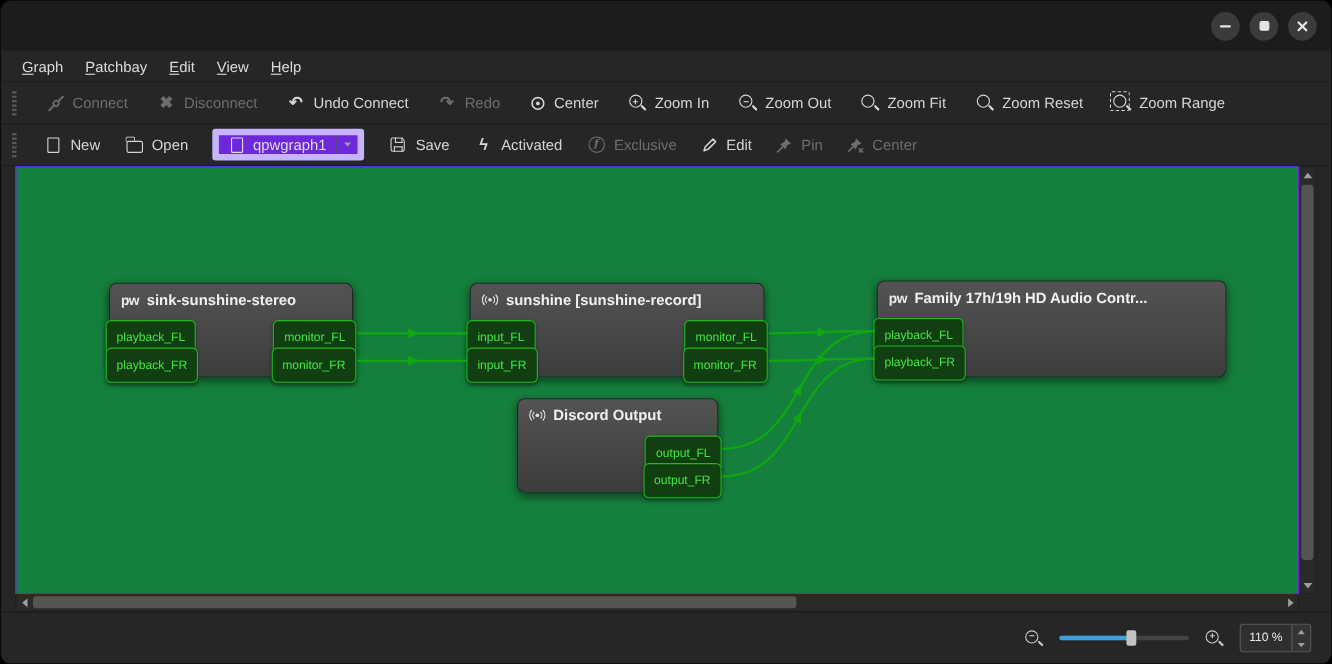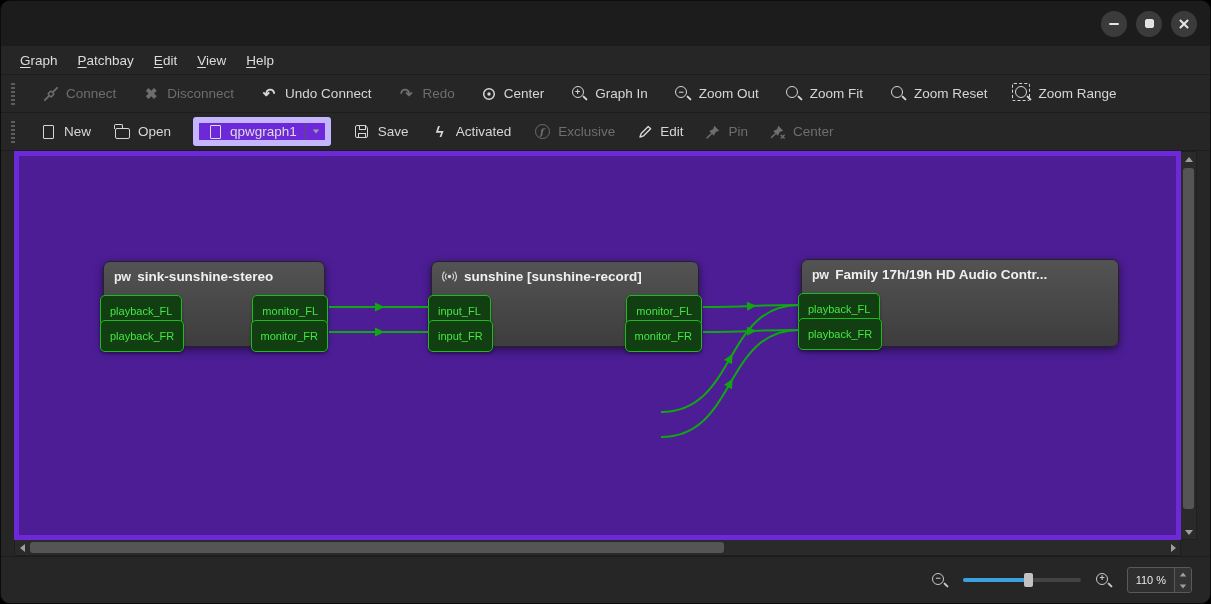--- a/index.html
+++ b/index.html
@@ -40,21 +40,21 @@
   .icon-floppy { width:13px; height:13px; border:1.5px solid currentColor; border-radius:2px 4px 2px 2px; position:relative; display:inline-block; }
   .icon-floppy::before { content:''; position:absolute; top:-1px; left:2.5px; width:5px; height:4px; border:1.5px solid currentColor; border-top:none; }
   .icon-floppy::after { content:''; position:absolute; bottom:-1px; left:2px; width:6px; height:4.5px; border:1.5px solid currentColor; border-bottom:none; }
   .icon-circle-f { width:15px; height:15px; border:1.5px solid currentColor; border-radius:50%; display:inline-flex; align-items:center; justify-content:center; font:italic bold 10px "DejaVu Serif", serif; }
   .combo { display:flex; align-items:center; height:29px; background:#6d28d9; border:6px solid #c4b5fd; border-radius:3px; padding:0 5px 0 7px; gap:6px; color:#dedede; font-size:13.5px; }
   .combo-arrow { border-left:1px solid #565656; padding-left:6px; margin-left:2px; display:flex; align-items:center; height:100%; }
 
   
   .canvas-area { flex:1; margin:0 13px; display:flex; flex-direction:column; min-height:0; }
   .canvas-row { flex:1; display:flex; min-height:0; }
-  .canvas { flex:1; position:relative; background:#4c1d95; border:5px solid #6d28d9; overflow:hidden; }
+  .canvas { flex:1; position:relative; background:#15803d; border:1px solid #6d28d9; overflow:hidden; }
   .connections { position:absolute; left:0; top:0; z-index:3; pointer-events:none; }
   .node { position:absolute; z-index:2; border-radius:7px; background:linear-gradient(180deg,#535353,#3d3d3d); border:1px solid #242424; box-shadow:0 3px 9px rgba(0,0,0,.5); }
   .node-header { display:flex; align-items:center; gap:7px; padding:7px 10px 0; color:#dedede; }
   .node-title { color:#f0f0f0; font-weight:bold; font-size:13.5px; white-space:nowrap; }
   .pw-badge { font-weight:bold; font-size:12.5px; letter-spacing:-.5px; color:#ececec; }
   .port { position:absolute; height:32px; display:flex; align-items:center; padding:0 9px; border-radius:5px; background:var(--port-bg); border:1.5px solid var(--port-border); color:var(--port-text); font-size:11px; white-space:nowrap; box-shadow:0 2px 3px rgba(0,0,0,.35); }
   .port.in { left:-4px; }
   .port.out { right:-4px; }
 
   
@@ -140,21 +140,21 @@
         <svg viewBox="0 0 16 16" width="16" height="16">
           <circle cx="8" cy="8" r="5.3" fill="none" stroke="currentColor" stroke-width="1.5"></circle>
           <circle cx="8" cy="8" r="1.7" fill="currentColor"></circle>
         </svg>
         <span class="tlabel">Center</span>
       </div>
       <div class="tbtn">
         <span class="tbicon">
           <span class="icon-mag">+</span>
         </span>
-        <span class="tlabel">Graph In</span>
+        <span class="tlabel">Zoom In</span>
       </div>
       <div class="tbtn">
         <span class="tbicon">
           <span class="icon-mag">−</span>
         </span>
         <span class="tlabel">Zoom Out</span>
       </div>
       <div class="tbtn">
         <span class="tbicon">
           <span class="icon-mag"></span>
@@ -279,20 +279,32 @@
             <div class="port out" style="top: 58px;">monitor_FR</div>
           </div>
           <div class="node" style="left: 782px; top: 103px; width: 318px; height: 88px;">
             <div class="node-header">
               <span class="pw-badge">pw</span>
               <span class="node-title">Family 17h/19h HD Audio Contr...</span>
             </div>
             <div class="port in" style="top: 33px;">playback_FL</div>
             <div class="port in" style="top: 58px;">playback_FR</div>
           </div>
+          <div class="node" style="left: 455px; top: 210px; width: 183px; height: 86px;">
+            <div class="node-header">
+              <svg viewBox="0 0 16 16" width="15" height="15">
+                <circle cx="8" cy="8" r="1.8" fill="currentColor"></circle>
+                <path d="M4.9 4.9 a4.4 4.4 0 0 0 0 6.2 M11.1 4.9 a4.4 4.4 0 0 1 0 6.2" stroke="currentColor" stroke-width="1.2" fill="none"></path>
+                <path d="M2.7 2.9 a7.2 7.2 0 0 0 0 10.2 M13.3 2.9 a7.2 7.2 0 0 1 0 10.2" stroke="currentColor" stroke-width="1.2" fill="none"></path>
+              </svg>
+              <span class="node-title">Discord Output</span>
+            </div>
+            <div class="port out" style="top: 33px;">output_FL</div>
+            <div class="port out" style="top: 58px;">output_FR</div>
+          </div>
         </div>
       <div class="vscroll">
         <div class="sarrow">
             <span class="tri up"></span>
           </div>
         <div class="vtrack">
             <div class="vthumb"></div>
           </div>
         <div class="sarrow">
             <span class="tri down"></span>

